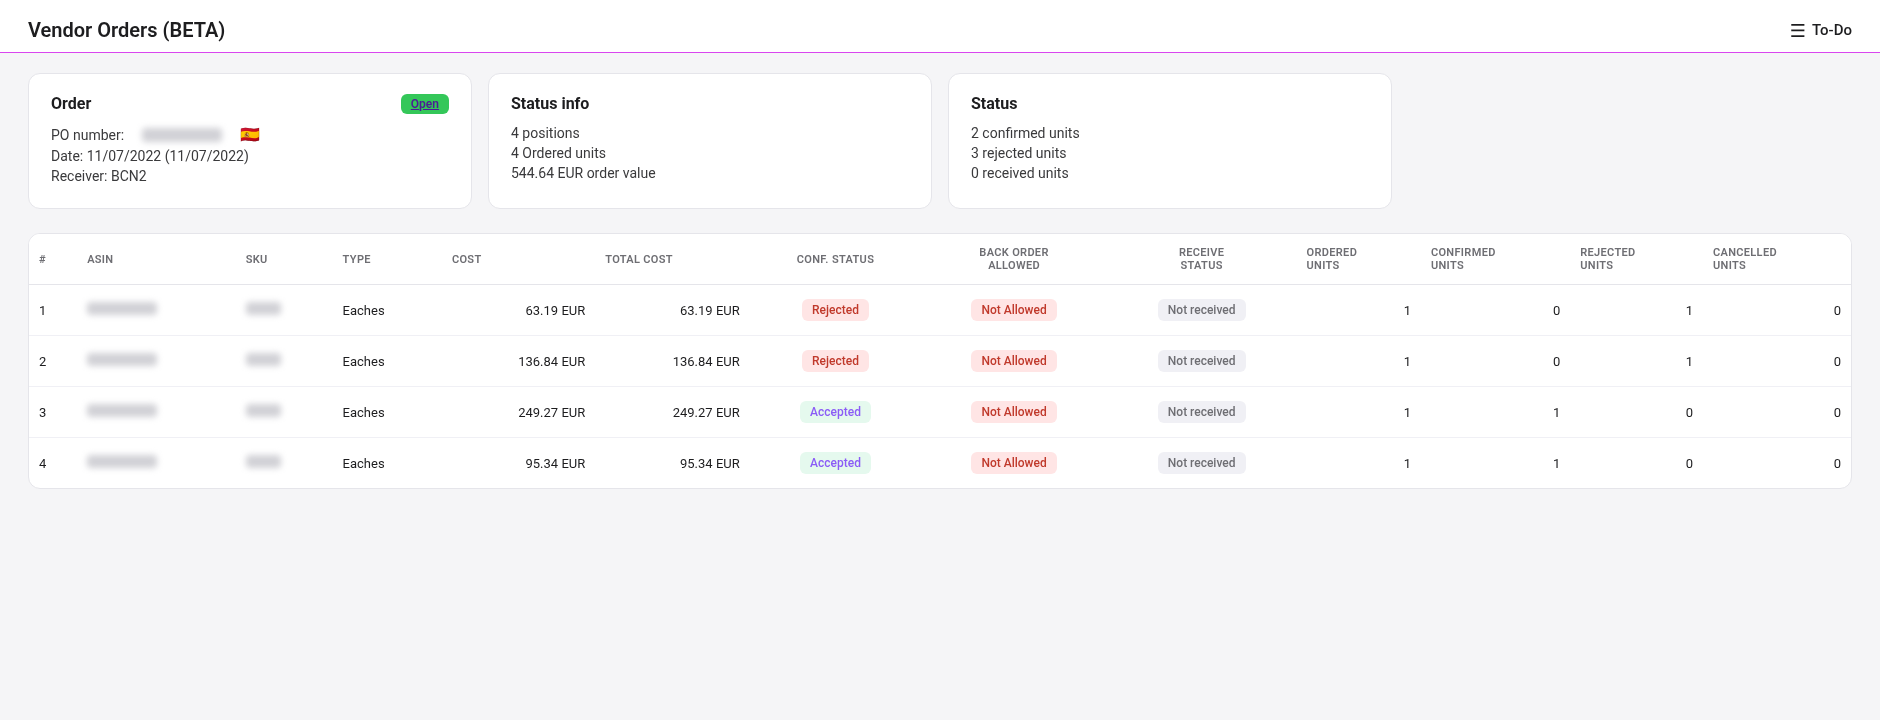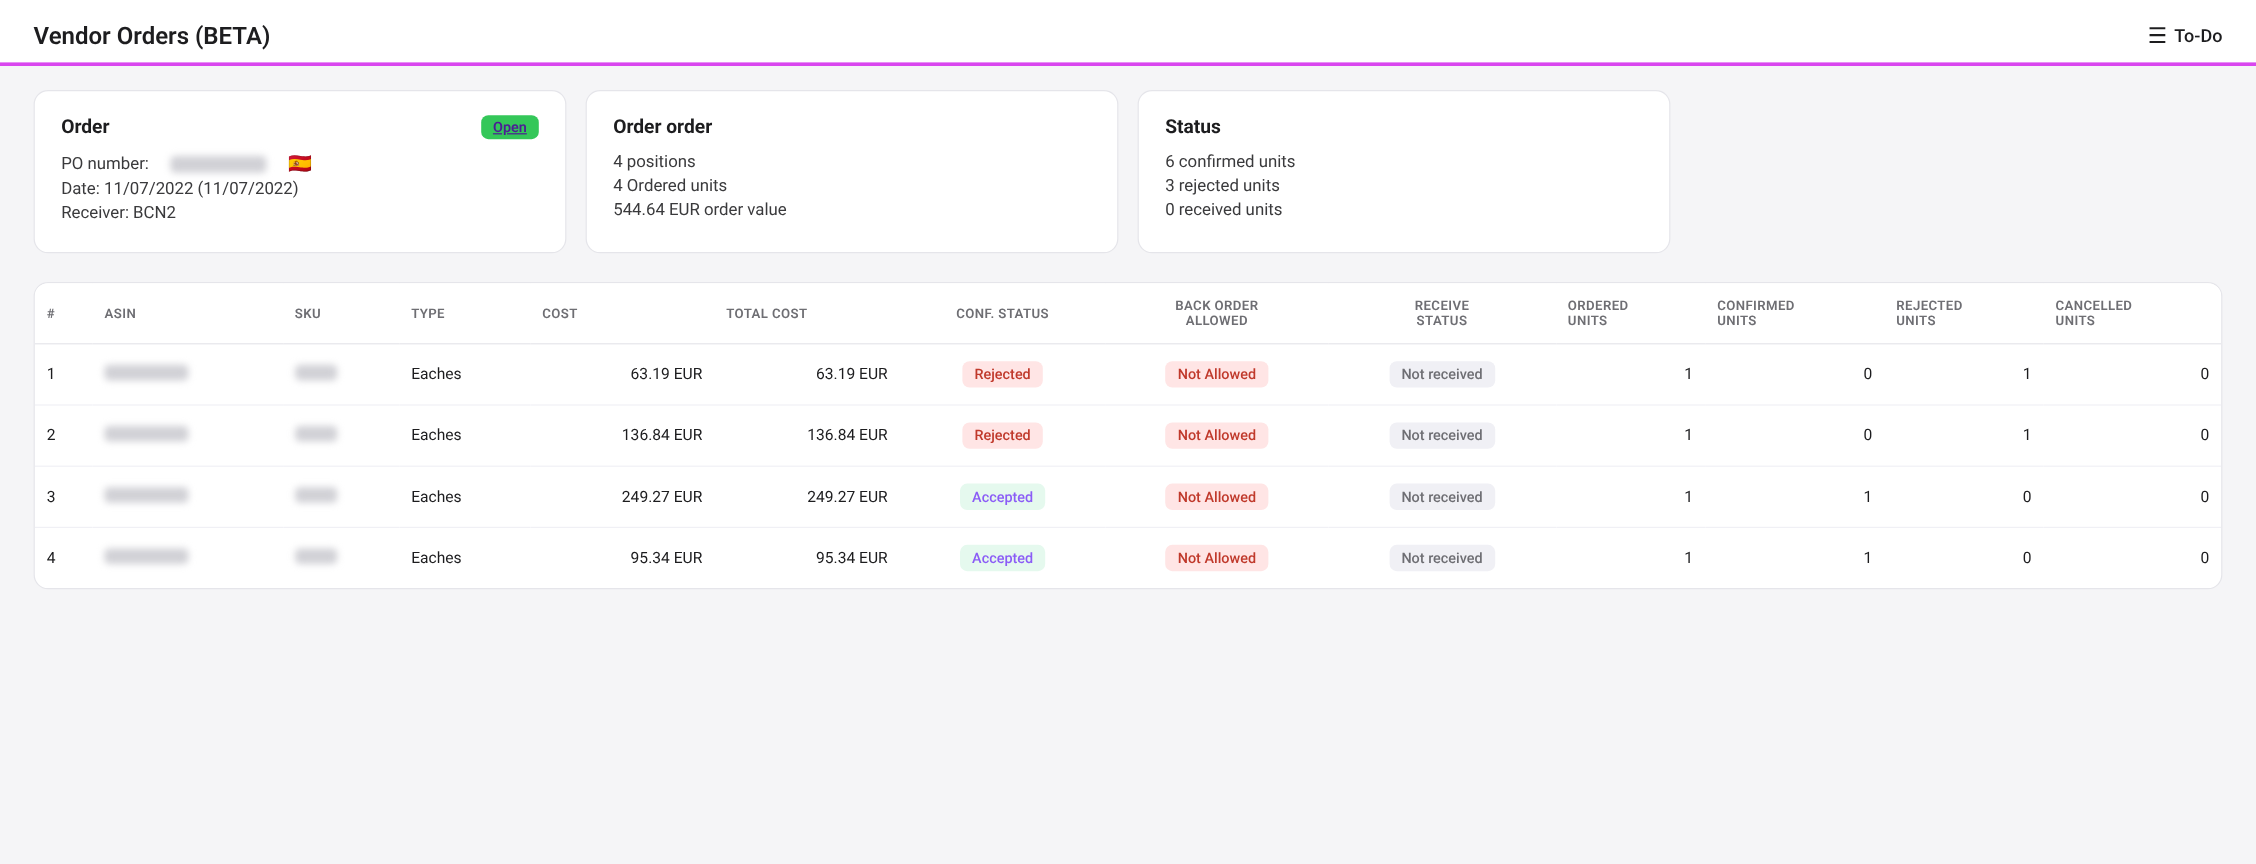--- a/index.html
+++ b/index.html
@@ -8,21 +8,21 @@
       background: #f5f5f7;
       color: #1d1d1f;
       min-height: 720px;
     }
     .header {
       display: flex;
       justify-content: space-between;
       align-items: center;
       padding: 18px 28px 10px 28px;
       background: #fff;
-      border-bottom: 3px solid #d946ef;
+      border-bottom: 1px solid #d946ef;
     }
     .header-title {
       font-size: 20px;
       font-weight: 600;
       color: #1d1d1f;
     }
     .header-todo {
       display: flex;
       align-items: center;
       gap: 6px;
@@ -219,29 +219,29 @@
       <div class="card-line">
         <span>Date: 11/07/2022 (11/07/2022)</span>
       </div>
       <div class="card-line">
         <span>Receiver: BCN2</span>
       </div>
     </div>
 
 
     <div class="card">
-      <div class="card-title">Order order</div>
+      <div class="card-title">Status info</div>
       <div class="card-line">4 positions</div>
       <div class="card-line">4 Ordered units</div>
       <div class="card-line">544.64 EUR order value</div>
     </div>
 
     <div class="card">
       <div class="card-title">Status</div>
-      <div class="card-line">6 confirmed units</div>
+      <div class="card-line">2 confirmed units</div>
       <div class="card-line">3 rejected units</div>
       <div class="card-line">0 received units</div>
     </div>
 
   </div>
 
   <div class="table-container">
     <table>
       <thead>
         <tr>

